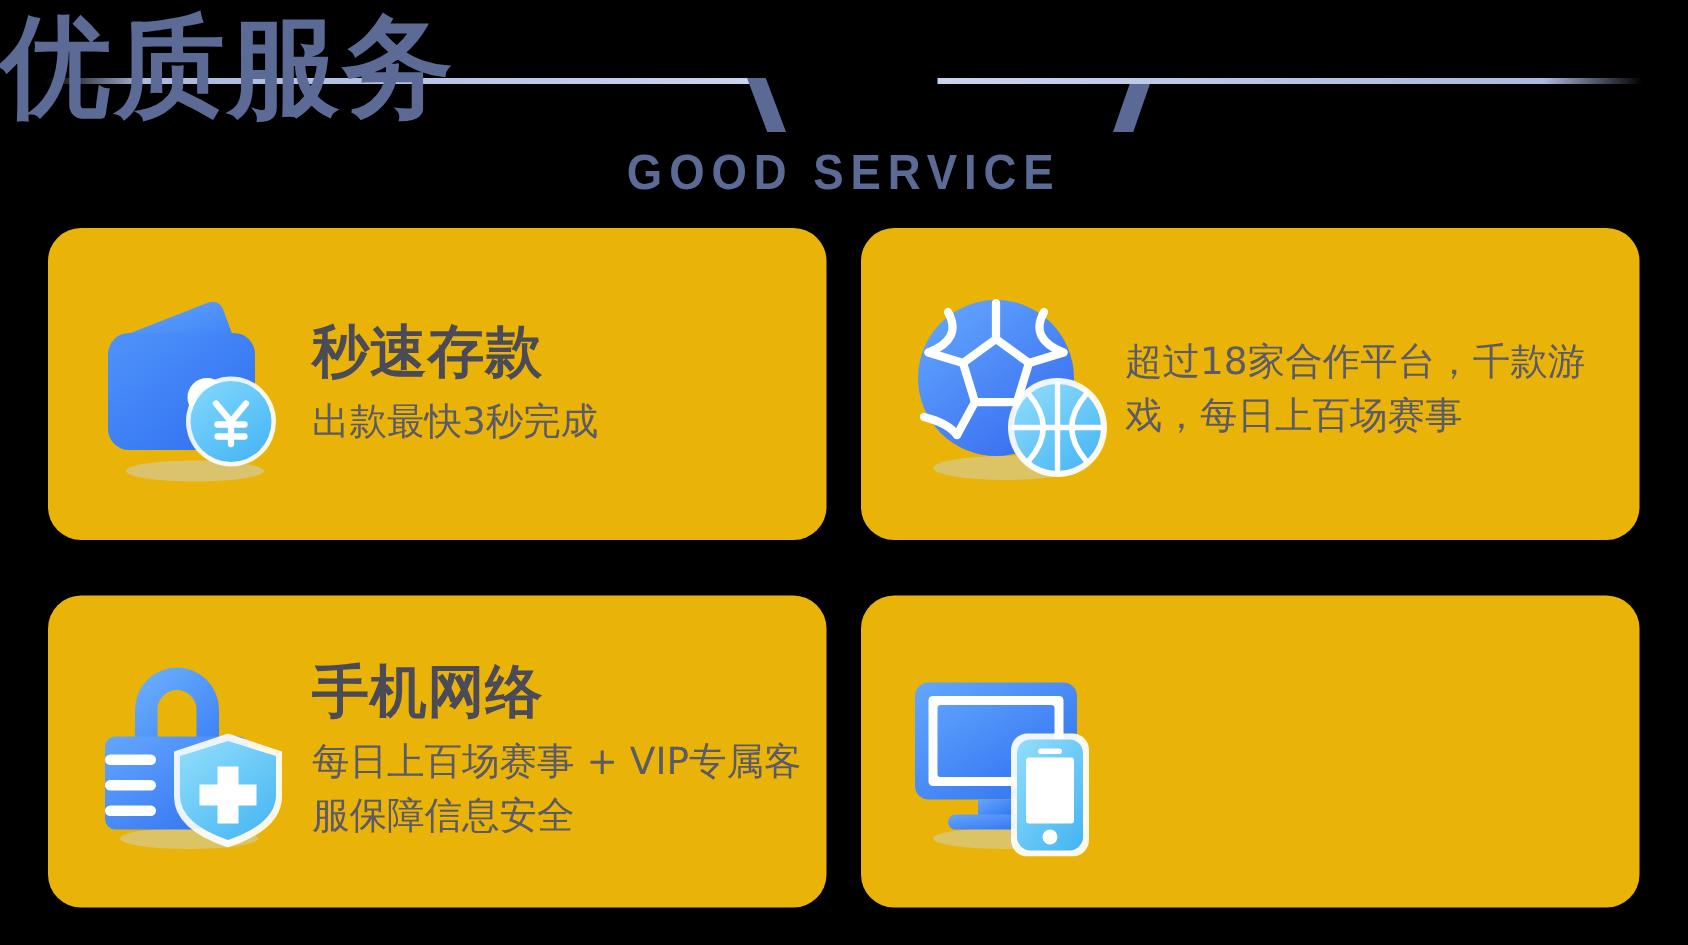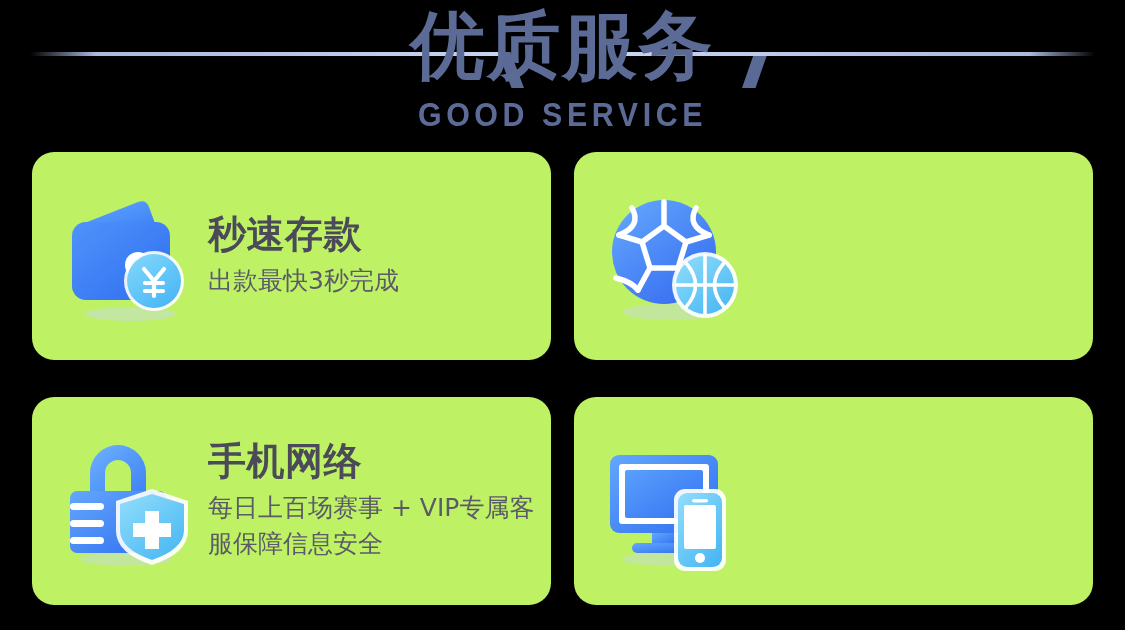--- a/index.html
+++ b/index.html
@@ -55,21 +55,20 @@
   .slash-right {
     left: 742px;
     clip-path: polygon(48% 0, 100% 0, 52% 100%, 0 100%);
   }
 
   .title-cn {
     position: absolute;
     top: 8px;
     left: 0;
     width: 1125px;
-    text-align: center;
     font-size: 74px;
     font-weight: bold;
     letter-spacing: 2px;
     color: #5c6b96;
     line-height: 1.02;
     font-family: "DejaVu Sans", "Liberation Sans", sans-serif;
   }
 
   .title-en {
     position: absolute;
@@ -92,21 +91,21 @@
     left: 32px;
     width: 1061px;
     display: grid;
     grid-template-columns: 519px 519px;
     grid-template-rows: 208px 208px;
     column-gap: 23px;
     row-gap: 37px;
   }
 
   .card {
-    background: #bef264;
+    background: #eab308;
     border-radius: 22px;
     display: flex;
     align-items: center;
     padding-left: 28px;
     overflow: hidden;
   }
 
   .card-icon {
     position: relative;
     flex: 0 0 140px;
@@ -224,20 +223,21 @@
           <circle cx="103" cy="99" r="29" fill="url(#bballG)"></circle>
           <g fill="none" stroke="#ffffff" stroke-width="3.6" stroke-linecap="round">
             <path d="M103 70 V128"></path>
             <path d="M74 99 H132"></path>
             <path d="M84 77 Q103 99 84 121"></path>
             <path d="M122 77 Q103 99 122 121"></path>
           </g>
         </svg>
       </div>
       <div class="card-text">
+        <div class="card-desc">超过18家合作平台，千款游戏，每日上百场赛事</div>
       </div>
     </div>
 
     <div class="card">
       <div class="card-icon">
         <svg class="icon-svg" viewBox="0 0 140 140">
           <defs>
             <linearGradient id="lockBodyG" x1="0" y1="0" x2="1" y2="1">
               <stop offset="0%" stop-color="#63a7fd"></stop>
               <stop offset="100%" stop-color="#2f6ef0"></stop>

